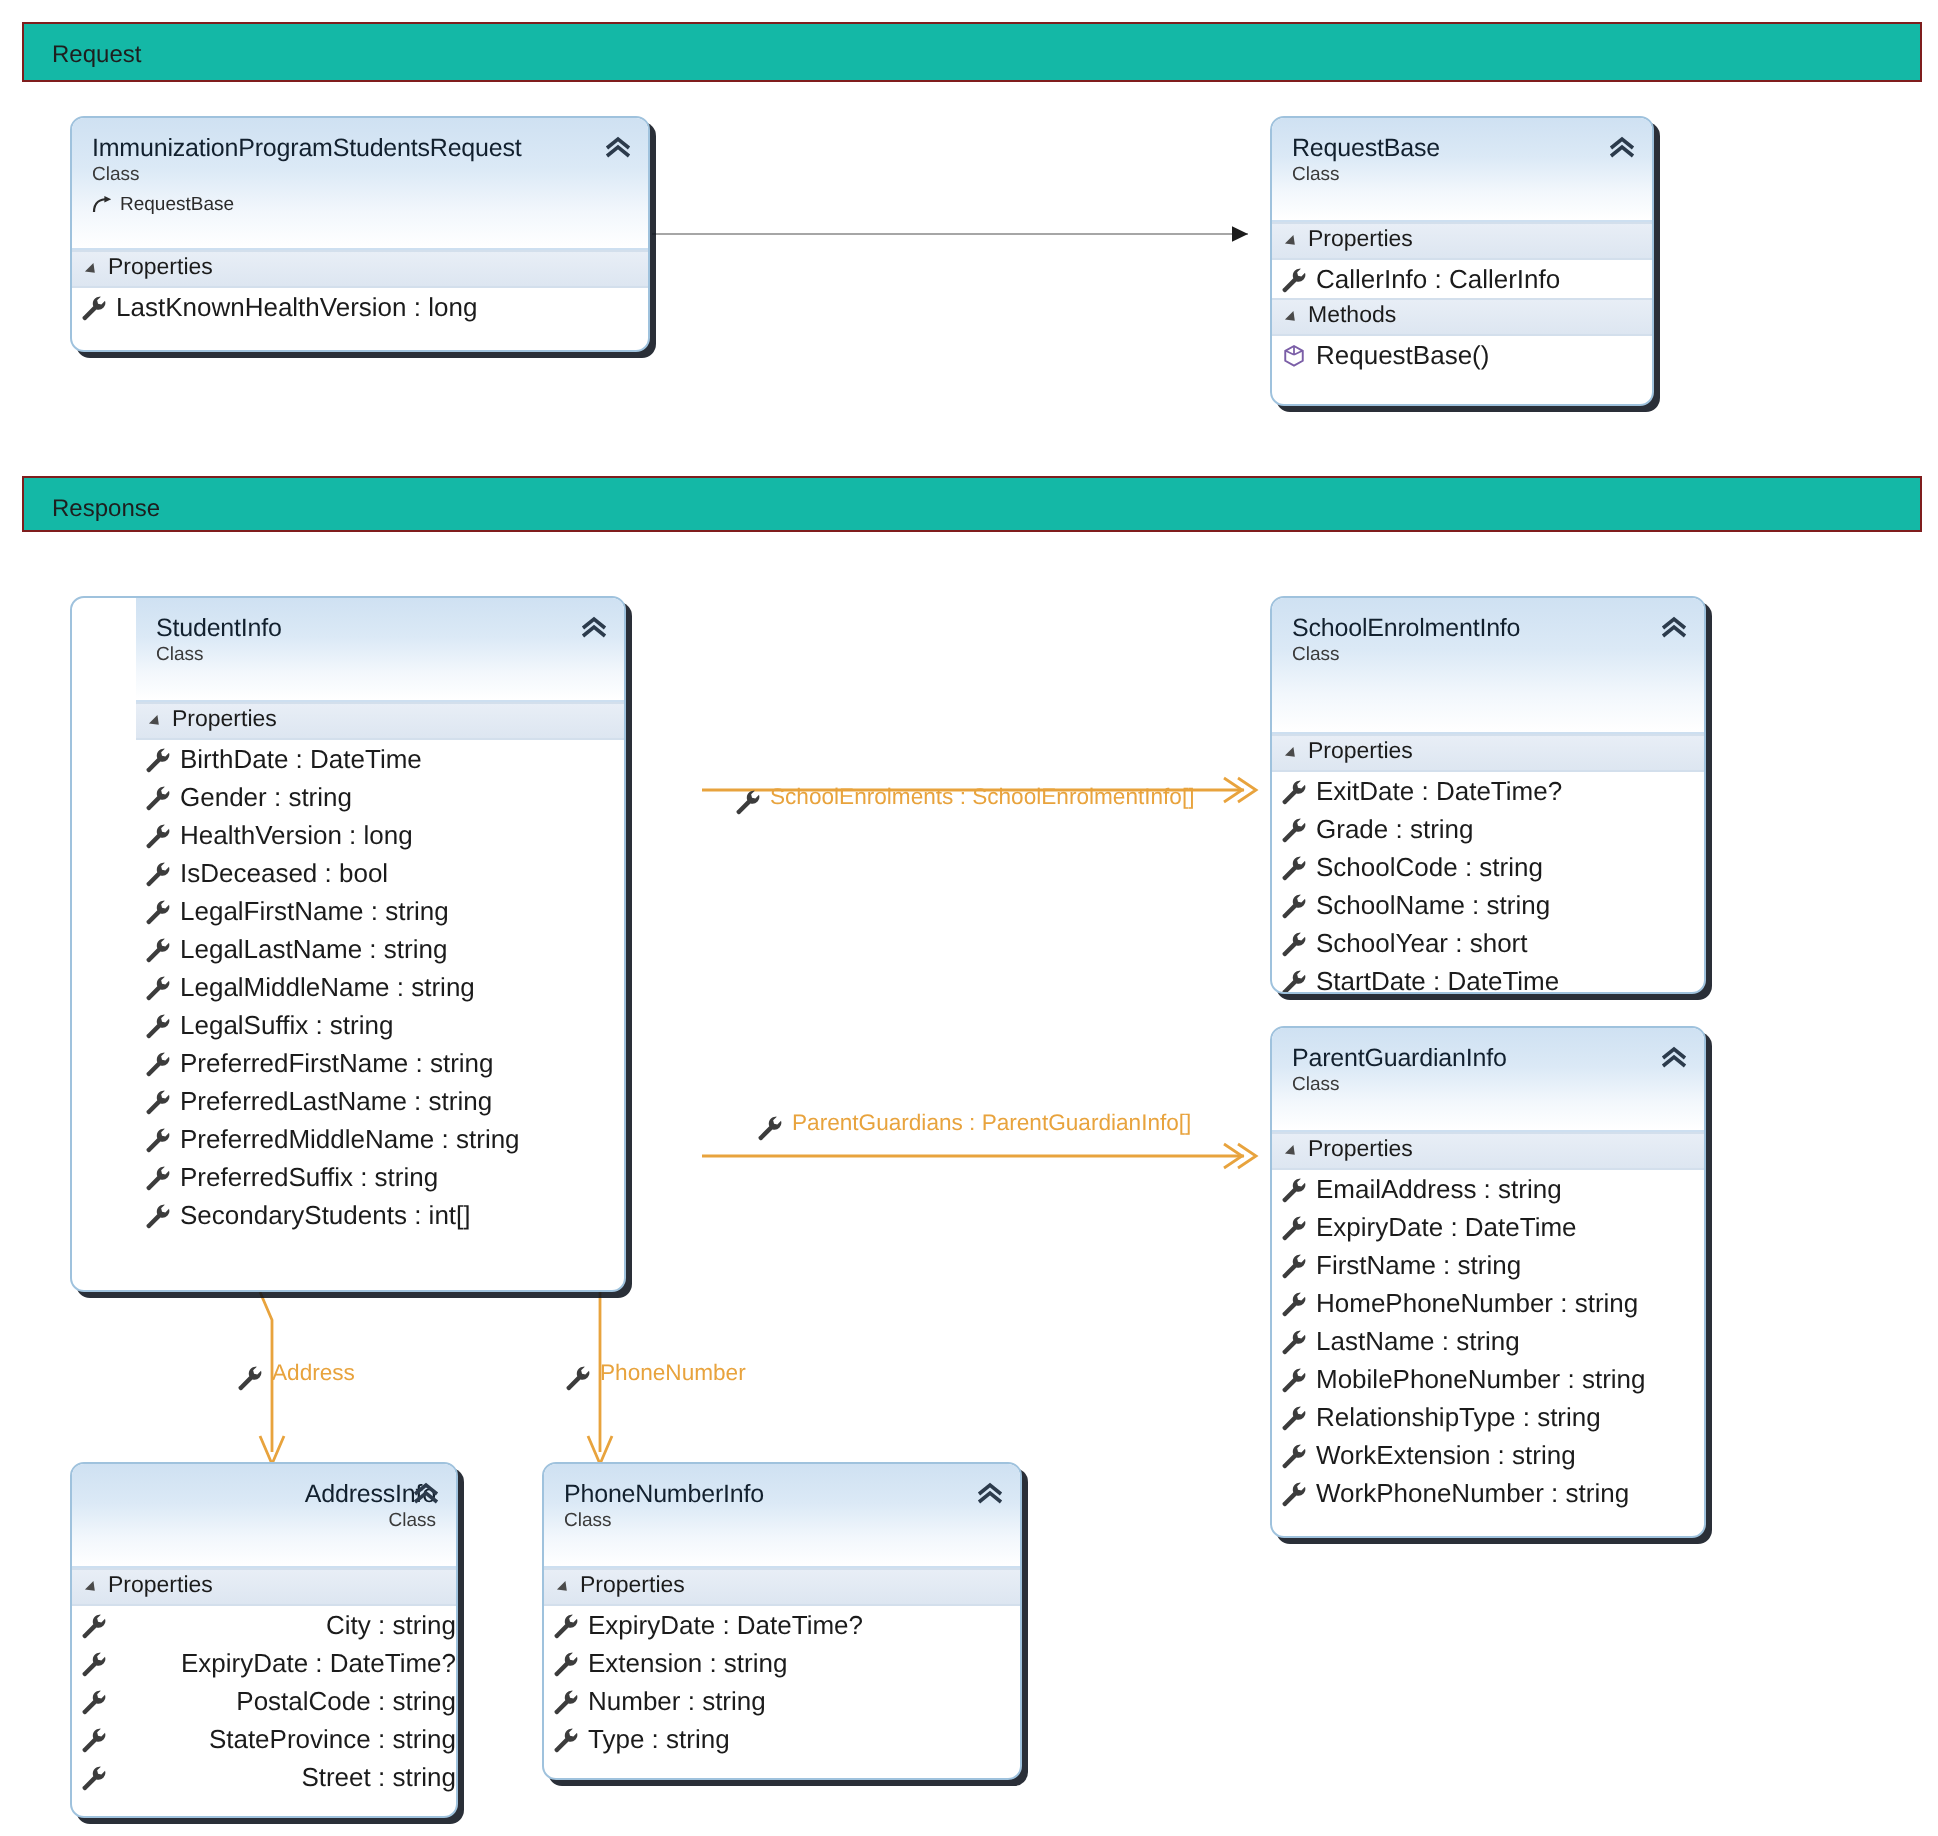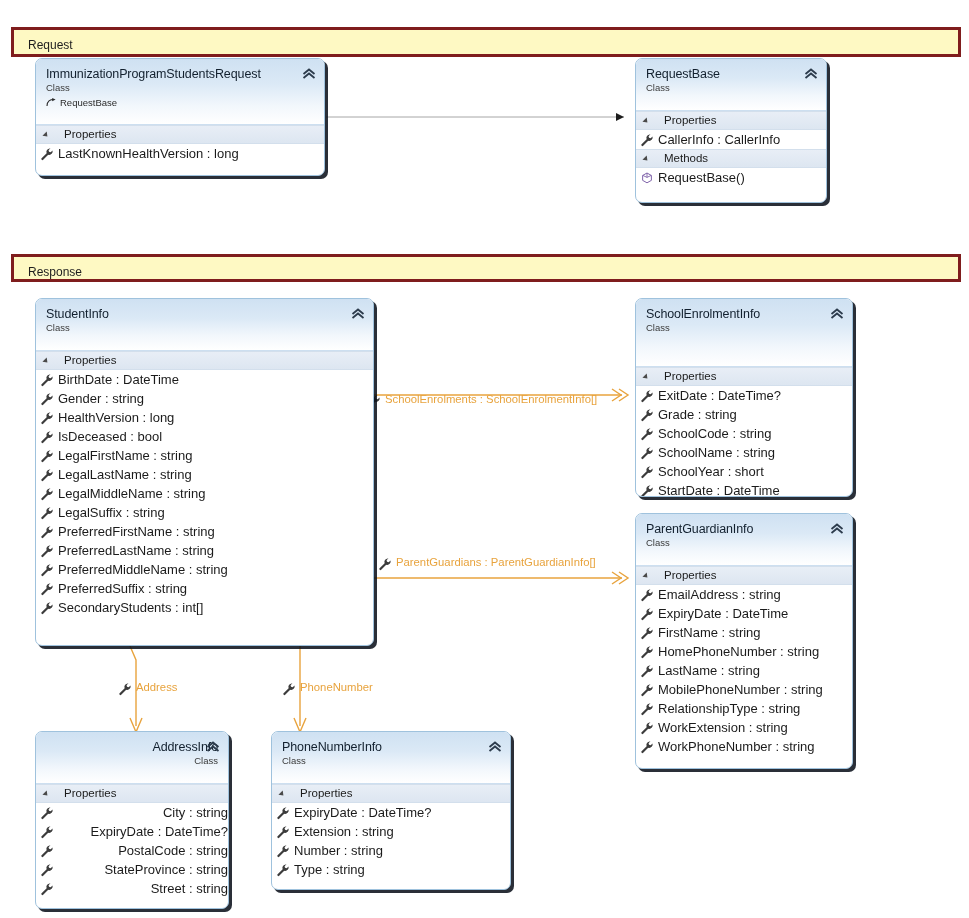--- a/index.html
+++ b/index.html
@@ -12,24 +12,23 @@
     height: 918px;
     position: relative;
     overflow: hidden;
     font-family: "Liberation Sans", sans-serif;
     -webkit-font-smoothing: antialiased;
   }
 
   
   .band {
     position: absolute;
-    background: #fef9c3;
-    border: 3px solid #7f1d1d;
+    background: #14b8a6;
+    border: 1px solid #7f1d1d;
     box-sizing: border-box;
-    margin-top: 16px;
   }
   .band-label {
     position: absolute;
     left: 14px;
     top: 8px;
     font-size: 12px;
     color: #1e1e1e;
     white-space: nowrap;
   }
 
@@ -87,21 +86,21 @@
     background: linear-gradient(to bottom, #e8eef6 0%, #dde6f1 100%);
     border-top: 1px solid #d3dfec;
     border-bottom: 1px solid #d3dfec;
     font-size: 11.5px;
     color: #1b1b1b;
     height: 19px;
     line-height: 19px;
     padding-left: 8px;
     display: flex;
     align-items: center;
-    gap: 16px;
+    gap: 6px;
     box-sizing: border-box;
   }
   .tri-down {
     width: 0; height: 0;
     border-left: 4px solid #4a4a4a;
     border-top: 3.2px solid transparent;
     border-bottom: 3.2px solid transparent;
     transform: rotate(45deg);
     flex: none;
   }
@@ -272,21 +271,21 @@
   </div>
   <div class="member">
     <svg class="mi" viewBox="0 0 16 16">
       <path d="M8 2.3 L13 5.1 L13 10.7 L8 13.5 L3 10.7 L3 5.1 Z" fill="none" stroke="#7b5ea7" stroke-width="1.1"></path>
       <path d="M8 2.3 L8 7.3 M8 7.3 L3.2 5.0 M8 7.3 L12.8 5.0" fill="none" stroke="#7b5ea7" stroke-width="1"></path>
     </svg>
     <span>RequestBase()</span>
   </div>
 </div>
 
-<div class="cls" style="left:35px; top:298px; width:339px; height:348px;">
+<div class="cls" style="left:35px; top:298px; width:278px; height:348px;padding-left:32px;">
   <div class="cls-header" style="height:52px;">
     <div class="cls-title">StudentInfo</div>
     <div class="cls-stereotype">Class</div>
     <svg class="chevron-collapse" viewBox="0 0 14 12">
       <path d="M1.5,6 L7,1.5 L12.5,6" fill="none" stroke="#2c3b4c" stroke-width="1.8"></path>
       <path d="M1.5,10 L7,5.5 L12.5,10" fill="none" stroke="#2c3b4c" stroke-width="1.8"></path>
     </svg>
   </div>
   <div class="comp-head">
     <span class="tri-down"></span>

